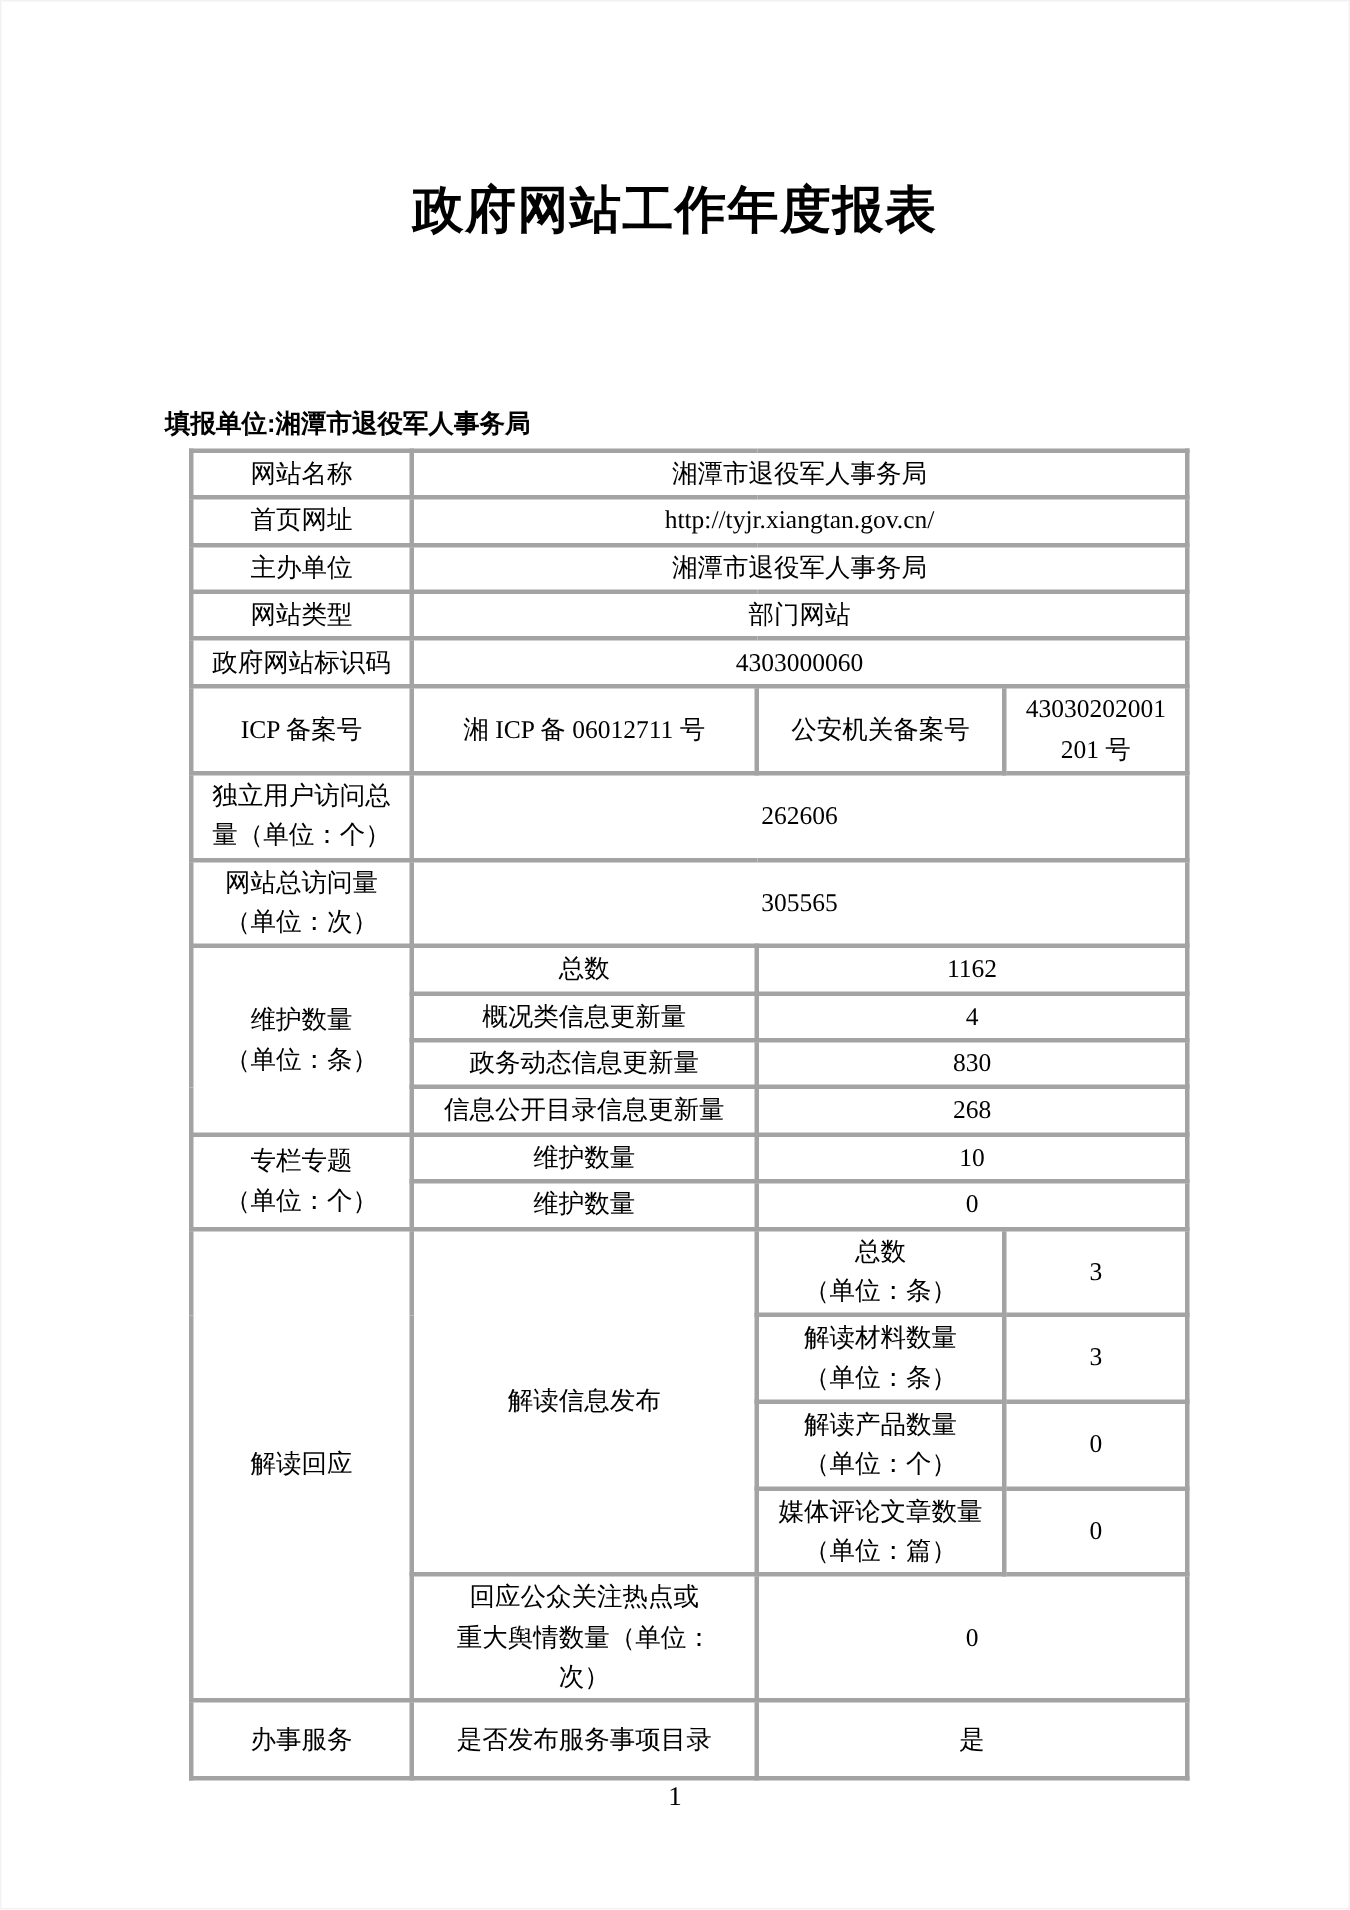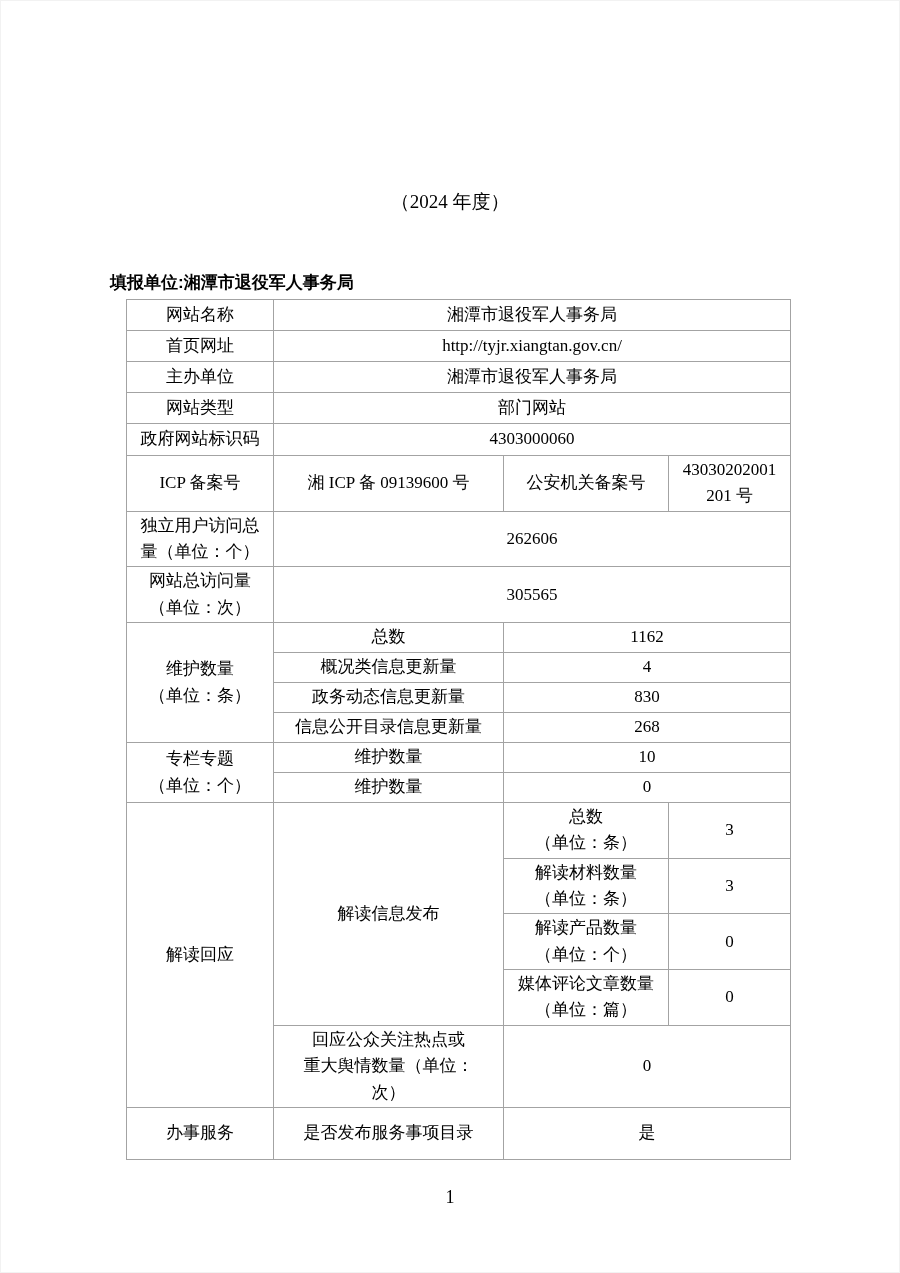--- a/index.html
+++ b/index.html
@@ -34,21 +34,21 @@
     font-size:17px;line-height:24px;
     color:#000;
   }
   table.report{
     position:absolute;top:299px;left:126px;
     width:664px;
     border-collapse:collapse;
     table-layout:fixed;
   }
   table.report td{
-    border:1px solid #a3a3a3;
+    border:3px solid #a3a3a3;
     text-align:center;
     vertical-align:middle;
     font-size:17px;
     line-height:1.55;
     padding:1px 4px;
     color:#000;
     white-space:pre-line;
     overflow:hidden;
   }
   .h31{height:31px}.h32{height:32px}.h55{height:55px}
@@ -60,21 +60,21 @@
     text-align:center;
     font-size:18px;line-height:26px;
     color:#000;
   }
 </style>
 </head>
 <body>
 
 <div class="page">
 
-  <div class="doc-subtitle">（2024 年度）</div>
+  <div class="doc-title">政府网站工作年度报表</div>
   <div class="reporting-unit">填报单位:湘潭市退役军人事务局</div>
 
   <table class="report">
     <colgroup>
       <col style="width:147px">
       <col style="width:230px">
       <col style="width:165px">
       <col style="width:122px">
     </colgroup>
 
@@ -95,21 +95,21 @@
       <td>网站类型</td>
       <td colspan="3">部门网站</td>
     </tr>
     <tr class="h32">
       <td>政府网站标识码</td>
       <td colspan="3">4303000060</td>
     </tr>
 
     <tr class="h55">
       <td>ICP 备案号</td>
-      <td>湘 ICP 备 09139600 号</td>
+      <td>湘 ICP 备 06012711 号</td>
       <td>公安机关备案号</td>
       <td>43030202001
 201 号</td>
     </tr>
 
     <tr class="h55">
       <td>独立用户访问总
 量（单位：个）</td>
       <td colspan="3">262606</td>
     </tr>

